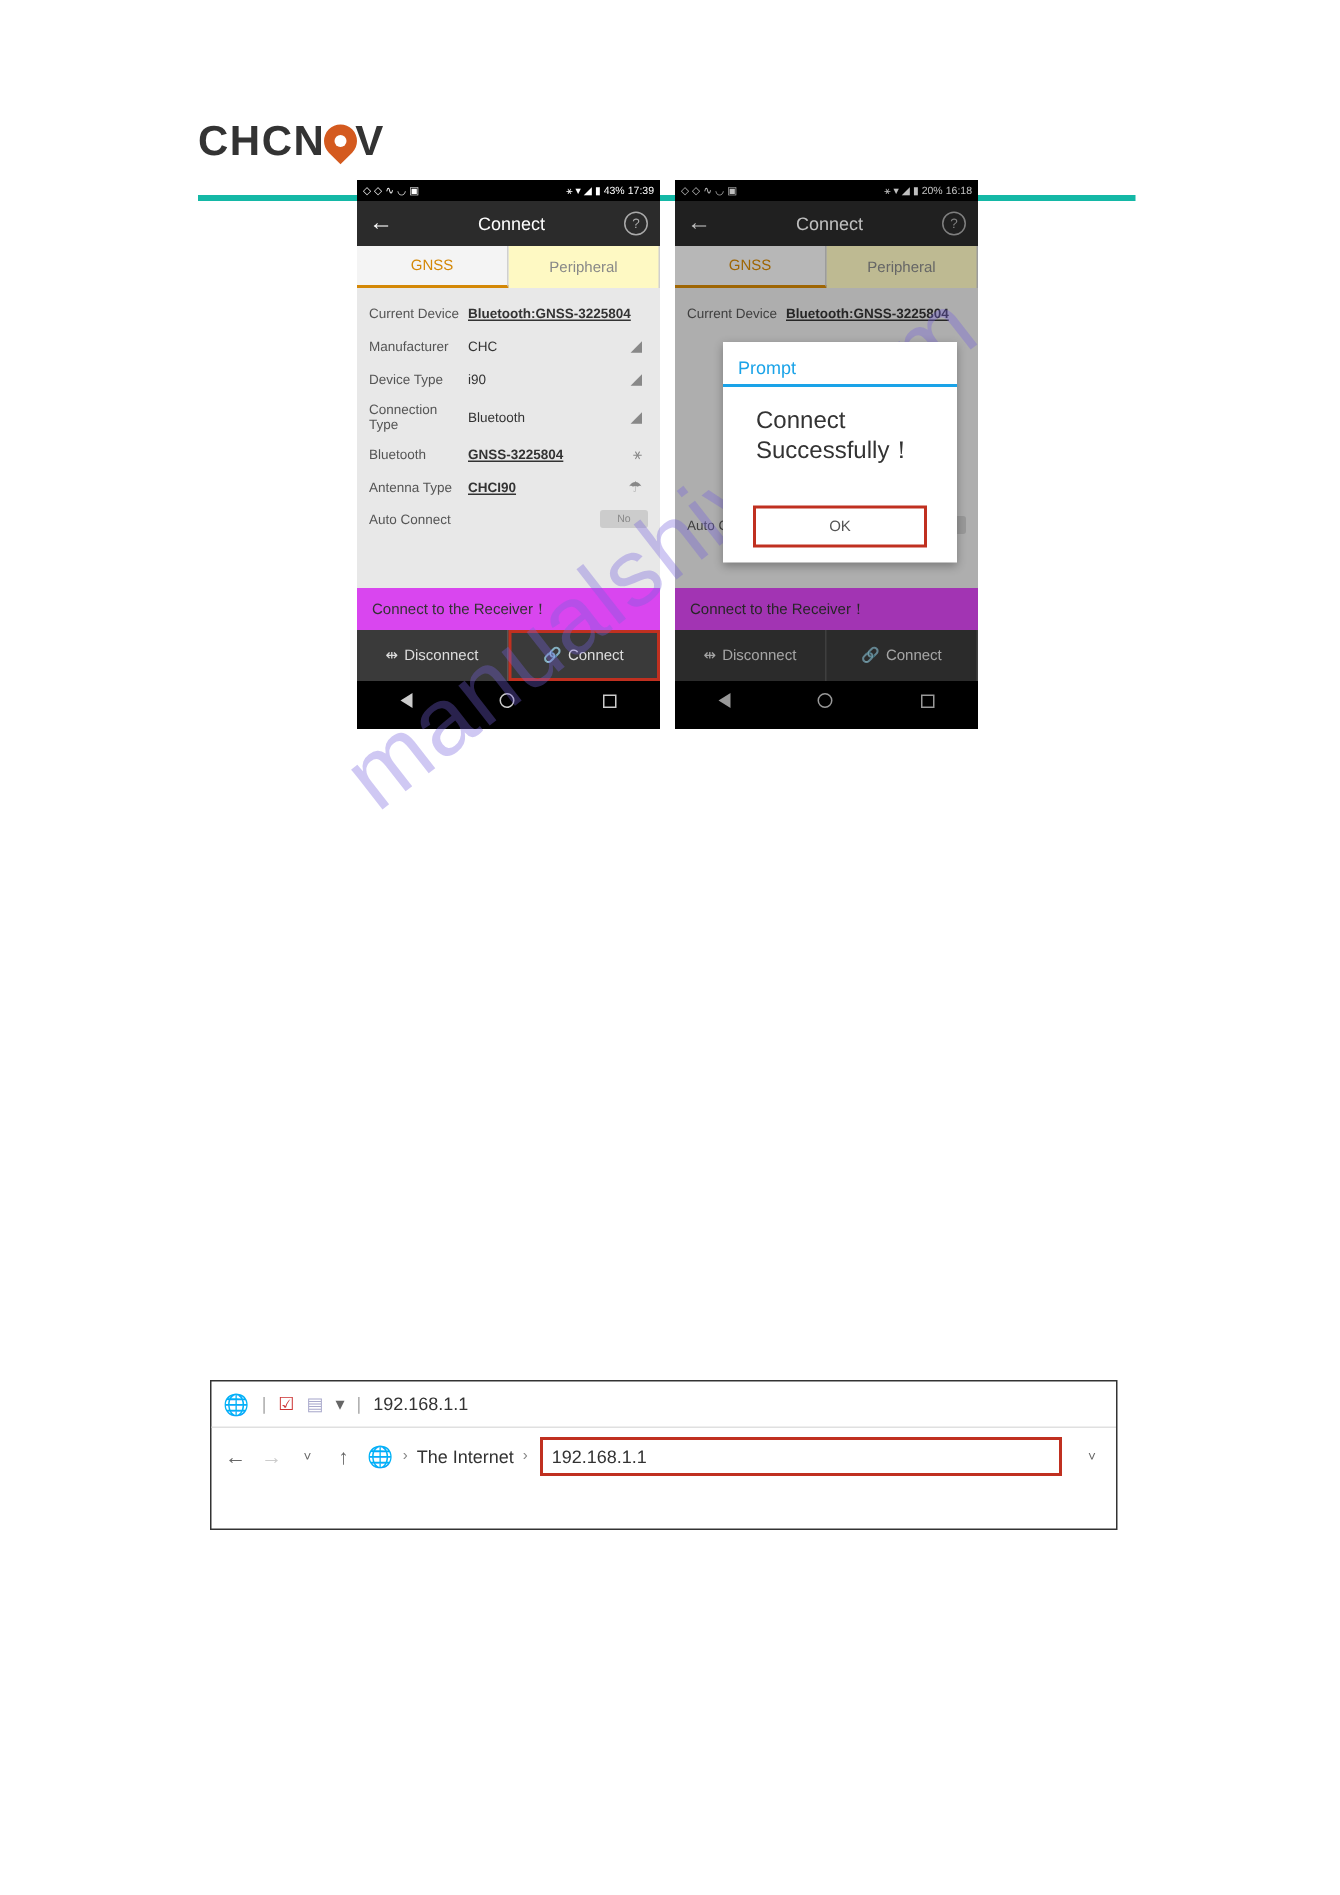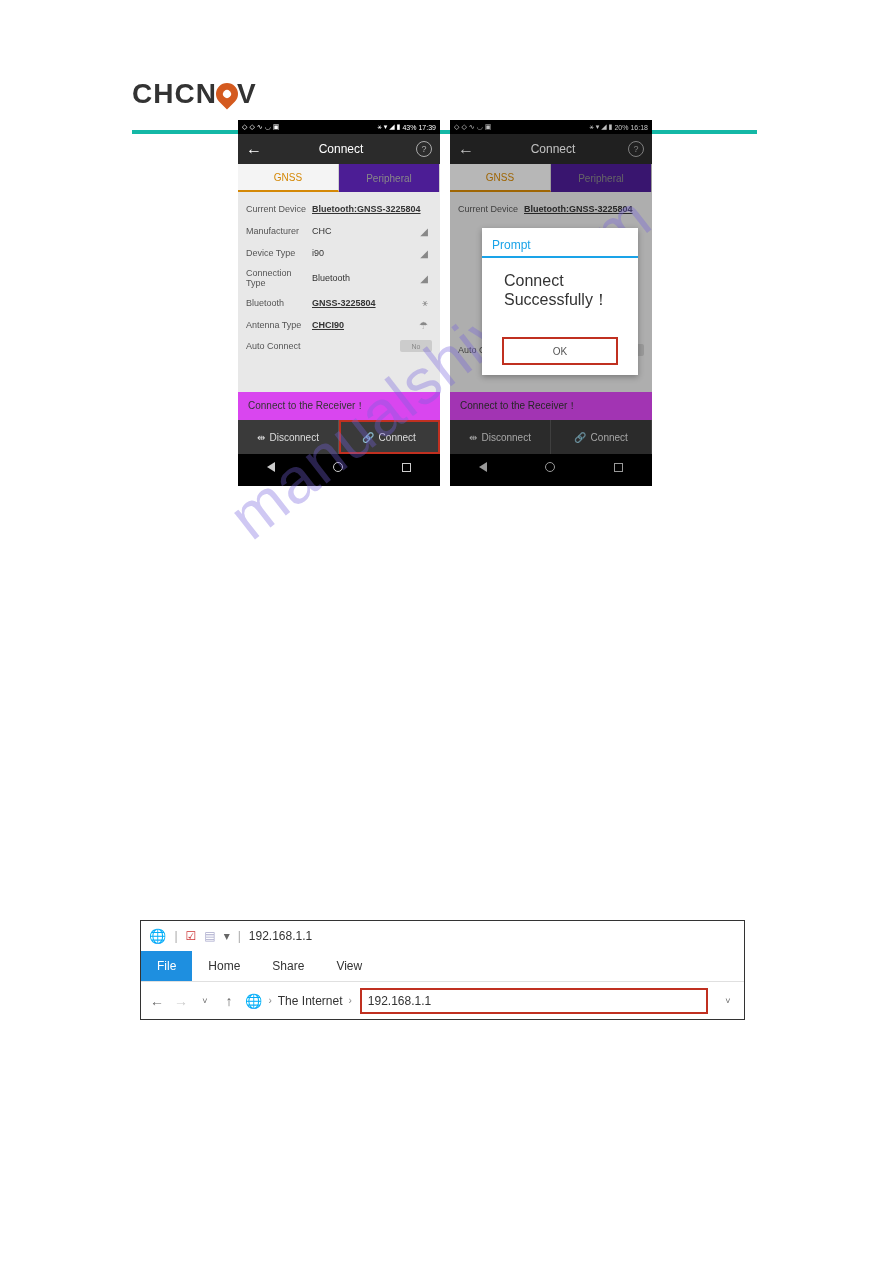--- a/index.html
+++ b/index.html
@@ -13,21 +13,21 @@
 
   .phones-row { position: absolute; left: 238px; top: 120px; display: flex; gap: 10px; }
   .phone { width: 202px; height: 366px; background: #000; position: relative; overflow: hidden; font-size: 10px; color: #ddd; }
   .statusbar { height: 14px; background: #000; display: flex; justify-content: space-between; align-items: center; padding: 0 4px; font-size: 8px; color: #fff; }
   .status-icons { display: flex; gap: 2px; align-items: center; }
   .status-icons span { font-size: 7px; }
   .appbar { height: 30px; background: #2b2b2b; display: flex; align-items: center; justify-content: space-between; padding: 0 8px; }
   .back-icon { width: 20px; color: #fff; font-size: 16px; }
   .appbar-title { flex: 1; text-align: center; color: #fff; font-size: 12px; font-weight: 500; }
   .help-icon { width: 16px; height: 16px; border: 1px solid #aaa; border-radius: 50%; display: flex; align-items: center; justify-content: center; font-size: 9px; color: #aaa; }
-  .tabs { height: 28px; background: #4c1d95; display: flex; }
+  .tabs { height: 28px; background: #fef9c3; display: flex; }
   .tab { flex: 1; display: flex; align-items: center; justify-content: center; font-size: 10px; color: #888; border-right: 1px solid #d0d0d0; }
   .tab.active { color: #d48806; border-bottom: 2px solid #d48806; background: #f4f4f4; }
   .form { background: #e8e8e8; height: 200px; padding: 6px 8px; }
   .row { display: flex; align-items: center; min-height: 22px; border-bottom: 0; padding: 4px 0; position: relative; }
   .row-label { width: 66px; font-size: 9px; color: #555; }
   .row-value { font-size: 9px; color: #333; flex: 1; }
   .row-value.bold { font-weight: 700; text-decoration: underline; }
   .row-icon { position: absolute; right: 4px; font-size: 10px; color: #888; }
   .auto-row { display: flex; align-items: center; justify-content: space-between; padding: 4px 0; }
   .toggle { width: 32px; height: 12px; background: #ccc; border-radius: 2px; font-size: 7px; color: #888; display: flex; align-items: center; justify-content: center; }
@@ -241,34 +241,20 @@
   <div class="explorer">
     <div class="ex-titlebar">
       <span class="ex-icon-globe">🌐</span>
       <span class="ex-sep">|</span>
       <span style="color:#c33">☑</span>
       <span style="color:#aac">▤</span>
       <span style="color:#666">▾</span>
       <span class="ex-sep">|</span>
       <span>192.168.1.1</span>
     </div>
-    <div class="ex-menubar">
-      <div class="ex-menu file">
-          <span>File</span>
-        </div>
-      <div class="ex-menu">
-          <span>Home</span>
-        </div>
-      <div class="ex-menu">
-          <span>Share</span>
-        </div>
-      <div class="ex-menu">
-          <span>View</span>
-        </div>
-    </div>
     <div class="ex-addr">
       <span class="ex-nav-arrow">←</span>
       <span class="ex-nav-arrow" style="color:#ccc">→</span>
       <span class="ex-nav-arrow" style="font-size:9px">˅</span>
       <span class="ex-nav-arrow">↑</span>
       <div class="ex-breadcrumb">
         <span class="ex-icon-globe">🌐</span>
         <span class="ex-chevron">›</span>
         <span>The Internet</span>
         <span class="ex-chevron">›</span>

